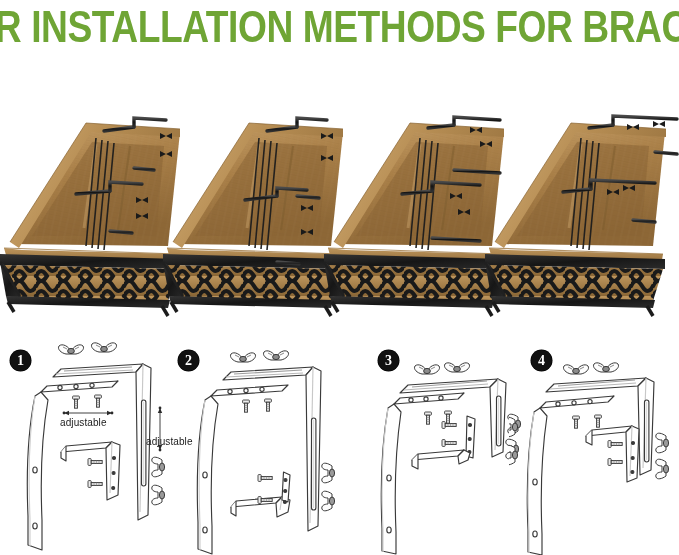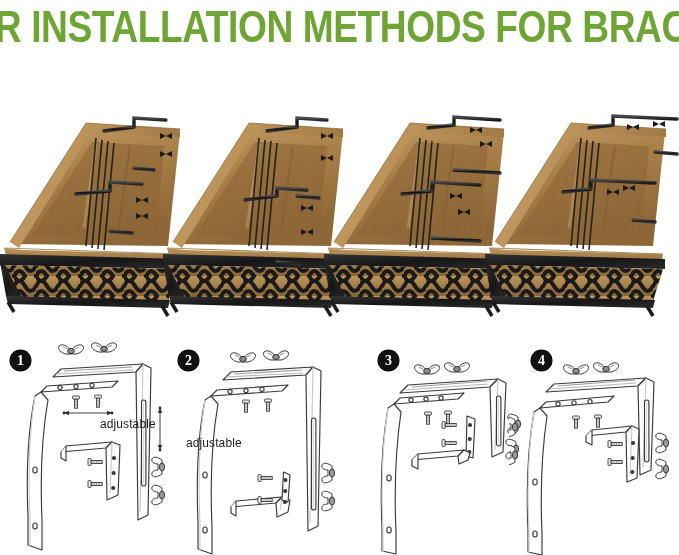--- a/index.html
+++ b/index.html
@@ -81,25 +81,24 @@
     font-weight: bold;
     font-size: 14px;
     line-height: 21px;
     text-align: center;
     box-shadow: 0 0 0 0.5px #000;
   }
 
   .adj-label {
     position: absolute;
     font-family: "Liberation Sans", sans-serif;
-    font-size: 12px;
+    font-size: 10px;
     color: #1b1b1b;
     white-space: nowrap;
     letter-spacing: 0.1px;
-    margin-left: 40px;
   }
 </style>
 </head>
 <body style="background: rgb(255, 255, 255);">
 
 <div id="page">
 
   <div class="title-band">
     <div class="title-text" style="color: rgb(111, 165, 53);">FOUR INSTALLATION METHODS FOR BRACKET</div>
   </div>

